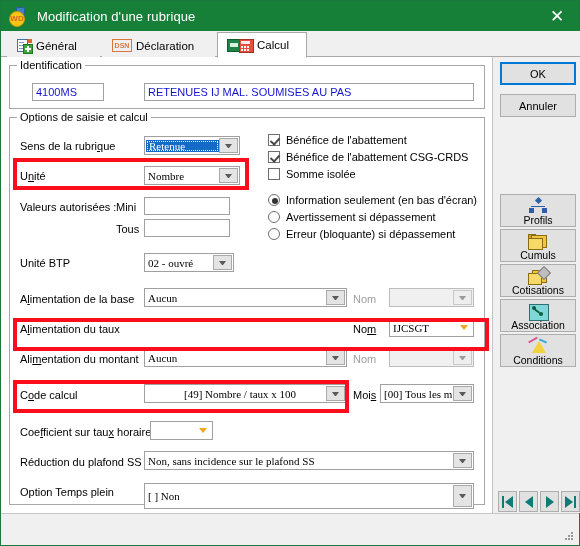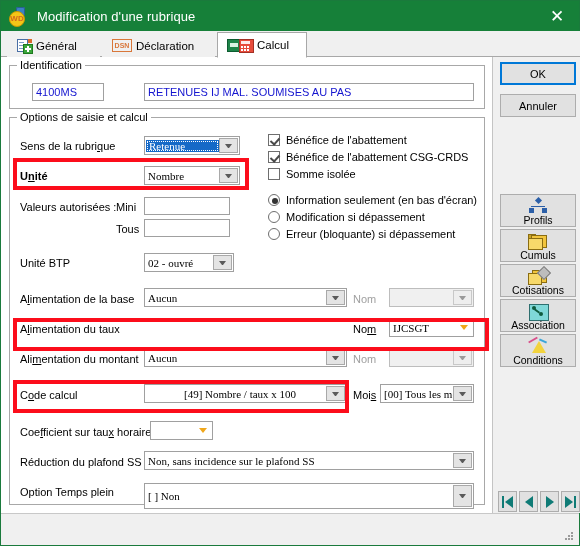--- a/index.html
+++ b/index.html
@@ -263,21 +263,21 @@
       <span class="legend">Options de saisie et calcul</span>
 
       <span class="lbl" style="left:10px;top:22px;"><span>Sens de la rubri<span class="u">q</span>ue</span></span>
       <div class="combo focus" style="left:134px;top:18px;width:96px;height:19px;">
         <span class="val">Retenue</span>
         <span class="btn">
             <span class="chev"></span>
           </span>
       </div>
 
-      <span class="lbl" style="left:10px;top:52px;font-weight:bold;"><span>U<span class="u">n</span>ité</span></span>
+      <span class="lbl" style="left:10px;top:52px;"><span>U<span class="u">n</span>ité</span></span>
       <div class="combo" style="left:134px;top:48px;width:96px;height:19px;">
         <span class="val">Nombre</span>
         <span class="btn">
             <span class="chev"></span>
           </span>
       </div>
 
       <div class="chk" style="left:258px;top:16px;">
         <span class="box on"></span>
         <span>Bénéfice de l'abattement</span>
@@ -296,21 +296,21 @@
       <div class="tb black" style="left:134px;top:79px;width:86px;height:18px;"></div>
       <span class="lbl" style="left:106px;top:105px;">Tous</span>
       <div class="tb black" style="left:134px;top:101px;width:86px;height:18px;"></div>
 
       <div class="rad" style="left:258px;top:76px;">
         <span class="circ on"></span>
         <span>Information seulement (en bas d'écran)</span>
       </div>
       <div class="rad" style="left:258px;top:93px;">
         <span class="circ"></span>
-        <span>Modification si dépassement</span>
+        <span>Avertissement si dépassement</span>
       </div>
       <div class="rad" style="left:258px;top:110px;">
         <span class="circ"></span>
         <span>Erreur (bloquante) si dépassement</span>
       </div>
 
       <span class="lbl" style="left:10px;top:139px;">Unité BTP</span>
       <div class="combo" style="left:134px;top:135px;width:90px;height:19px;">
         <span class="val">02 - ouvré</span>
         <span class="btn">

